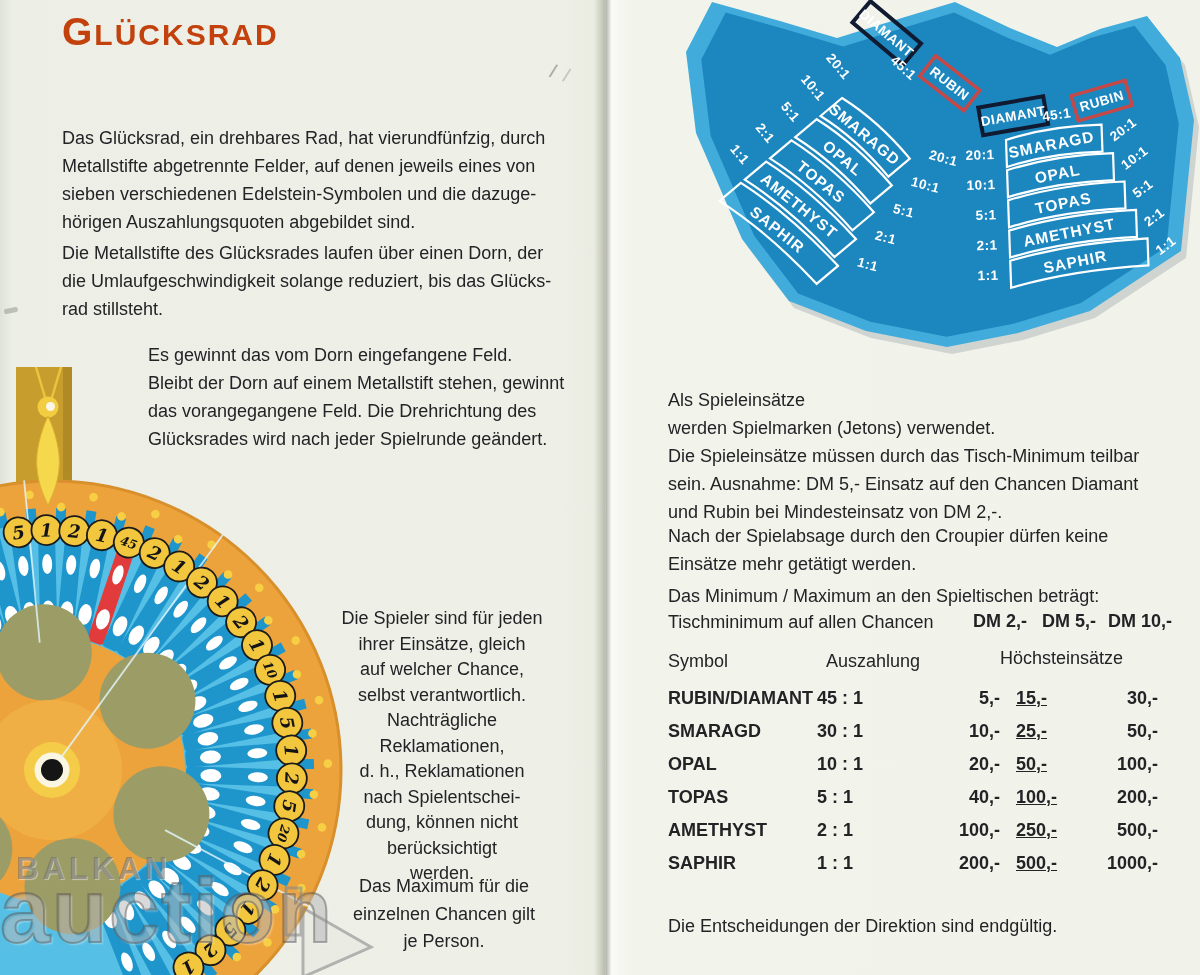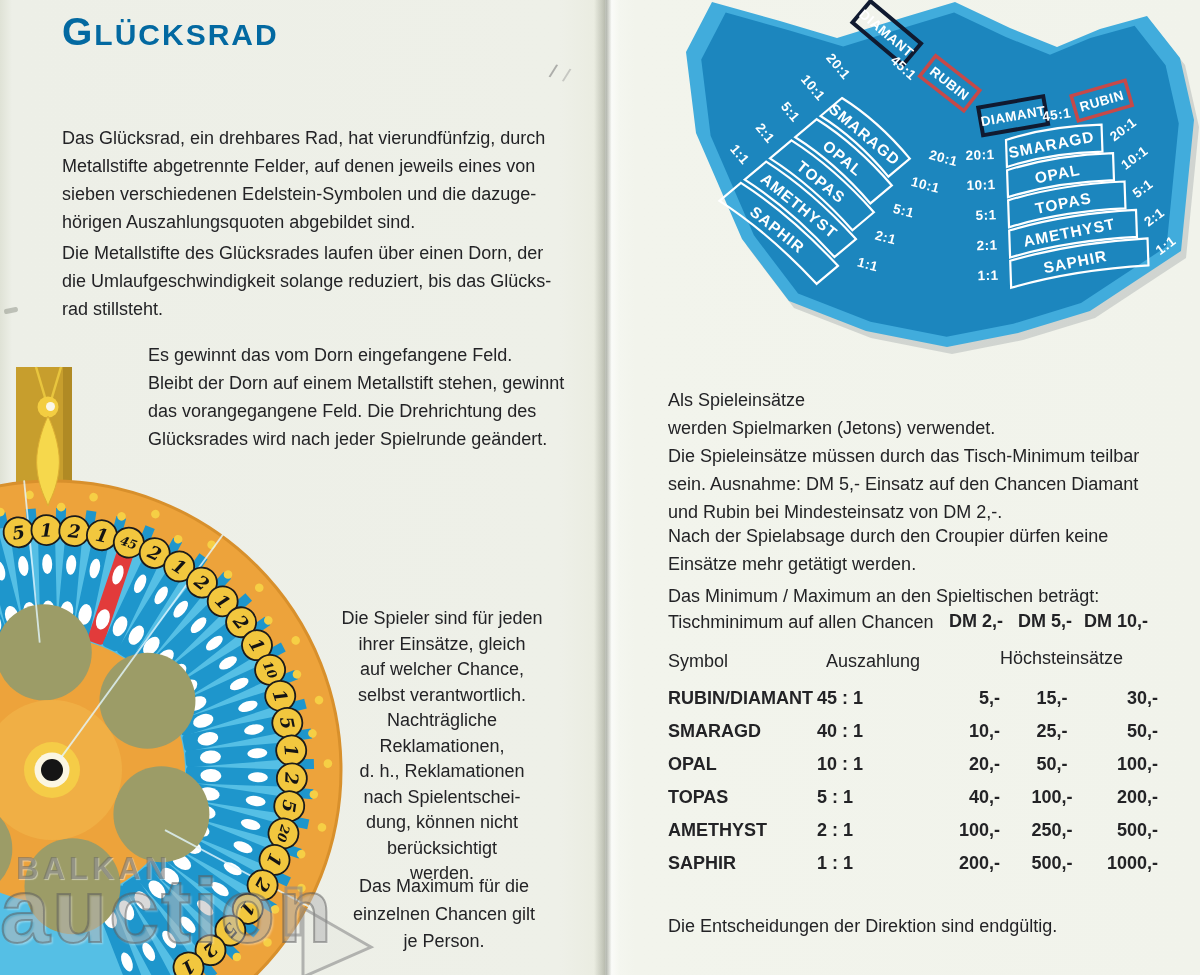--- a/index.html
+++ b/index.html
@@ -9,41 +9,41 @@
     background:linear-gradient(to right,#dfe2d6 0,#edefe7 12px,#eef0e8 560px,#e9ebdf 605px);}
   .page-right{position:absolute;left:605px;top:0;width:595px;height:975px;
     background:linear-gradient(to right,#f6f8f2 0,#f2f4ec 30px,#f1f3eb 100%);}
   .fold{position:absolute;left:594px;top:0;width:26px;height:975px;
     background:linear-gradient(to right,rgba(110,115,100,0) 0,rgba(105,110,95,.30) 35%,rgba(85,90,78,.38) 48%,rgba(255,255,255,.55) 68%,rgba(240,242,235,0) 100%);}
   svg{position:absolute;}
   #table-svg{left:600px;top:0;width:600px;height:360px;}
   #wheel-svg{left:0;top:330px;width:430px;height:645px;z-index:1;}
   .txt{position:absolute;font-size:18px;line-height:28px;white-space:pre-line;z-index:2;margin-top:12px;}
   h1.title{position:absolute;left:62px;top:10px;margin:0;z-index:2;
-    font-size:30px;line-height:44px;font-weight:bold;letter-spacing:2px;color:#0369a1;}
+    font-size:30px;line-height:44px;font-weight:bold;letter-spacing:2px;color:#c2410c;}
   h1.title::first-letter{font-size:39px;}
   .p1{left:62px;top:112px;}
   .p2{left:62px;top:227px;}
   .p3{left:148px;top:329px;}
   .p4{left:145px;top:437px;width:410px;text-align:center;line-height:27.5px;}
   .p5{left:322px;top:594px;width:240px;text-align:center;line-height:25.5px;}
   .p6{left:330px;top:861px;width:228px;text-align:center;line-height:27.5px;}
   .r1{left:668px;top:374px;}
   .r2{left:668px;top:510px;}
   .r3{left:668px;top:570px;}
   .minlabel{position:absolute;left:668px;top:612px;font-size:18px;z-index:2;}
-  .mv{position:absolute;top:611px;width:72px;text-align:right;font-weight:bold;font-size:18px;z-index:2;}
+  .mv{position:absolute;top:611px;width:72px;text-align:right;font-weight:bold;font-size:18px;z-index:2;padding-left:24px;}
   .mv1{left:931px;}.mv2{left:1000px;}.mv3{left:1076px;}
   .hdr{position:absolute;top:651px;font-size:18px;z-index:2;}
   .hdr-sym{left:668px;}.hdr-pay{left:826px;}.hdr-max{left:1000px;top:648px;}
   .limit-row{position:absolute;left:0;width:1200px;height:26px;z-index:2;font-weight:bold;font-size:18px;}
   .limit-row .sym{position:absolute;left:668px;}
   .limit-row .pay{position:absolute;left:817px;width:80px;}
   .limit-row .c1{position:absolute;left:928px;width:72px;text-align:right;}
-  .limit-row .c2{position:absolute;left:1016px;width:72px;text-align:center;}
+  .limit-row .c2{position:absolute;left:1016px;width:72px;text-align:left;text-decoration:underline;}
   .limit-row .c3{position:absolute;left:1086px;width:72px;text-align:right;}
   .footer{left:668px;top:900px;text-align:center;}
   .wm{position:absolute;z-index:12;font-weight:bold;pointer-events:none;}
   .wm-balkan{left:16px;top:851px;font-size:31px;letter-spacing:4px;
     color:rgba(100,100,100,.52);text-shadow:1px 1px 1px rgba(255,255,255,.45);}
   .wm-auction{left:0px;top:866px;font-size:90px;letter-spacing:2px;line-height:90px;
     color:rgba(128,128,128,.30);-webkit-text-stroke:2px rgba(92,92,92,.5);
     text-shadow:2px 2px 2px rgba(255,255,255,.35);}
   #wm-arrow{left:278px;top:884px;width:100px;height:95px;z-index:12;opacity:.6;}
   .mark-v{position:absolute;left:552px;top:66px;width:12px;height:14px;z-index:3;
@@ -561,21 +561,21 @@
   <div id="limits-rows">
       <div class="limit-row" style="top: 688px;">
         <span class="sym">RUBIN/DIAMANT</span>
         <span class="pay">45 : 1</span>
         <span class="c1">5,-</span>
         <span class="c2">15,-</span>
         <span class="c3">30,-</span>
       </div>
       <div class="limit-row" style="top: 721px;">
         <span class="sym">SMARAGD</span>
-        <span class="pay">40 : 1</span>
+        <span class="pay">30 : 1</span>
         <span class="c1">10,-</span>
         <span class="c2">25,-</span>
         <span class="c3">50,-</span>
       </div>
       <div class="limit-row" style="top: 754px;">
         <span class="sym">OPAL</span>
         <span class="pay">10 : 1</span>
         <span class="c1">20,-</span>
         <span class="c2">50,-</span>
         <span class="c3">100,-</span>

